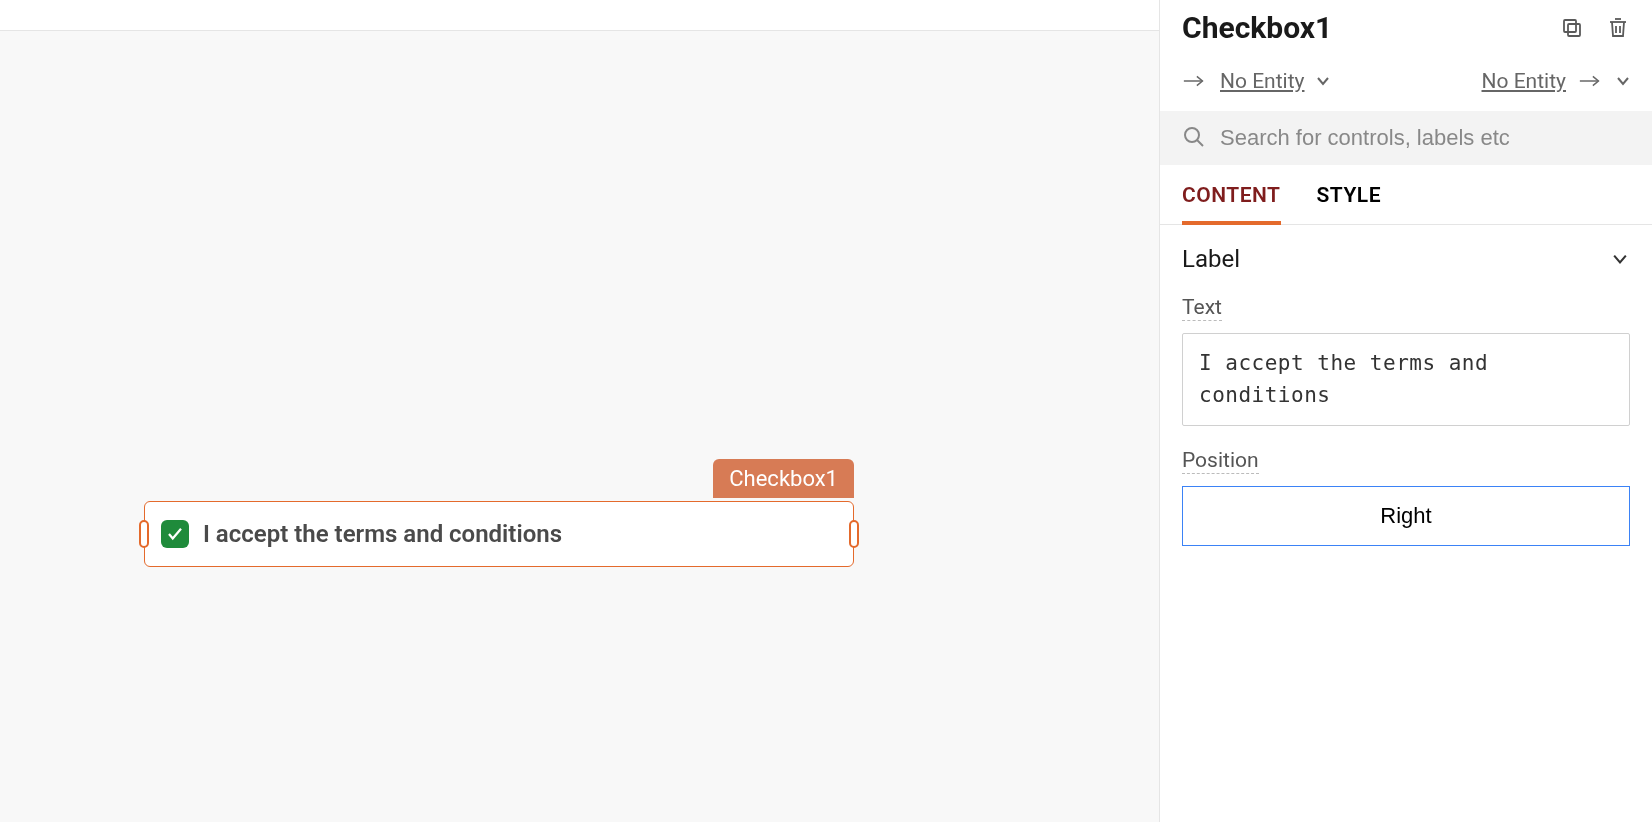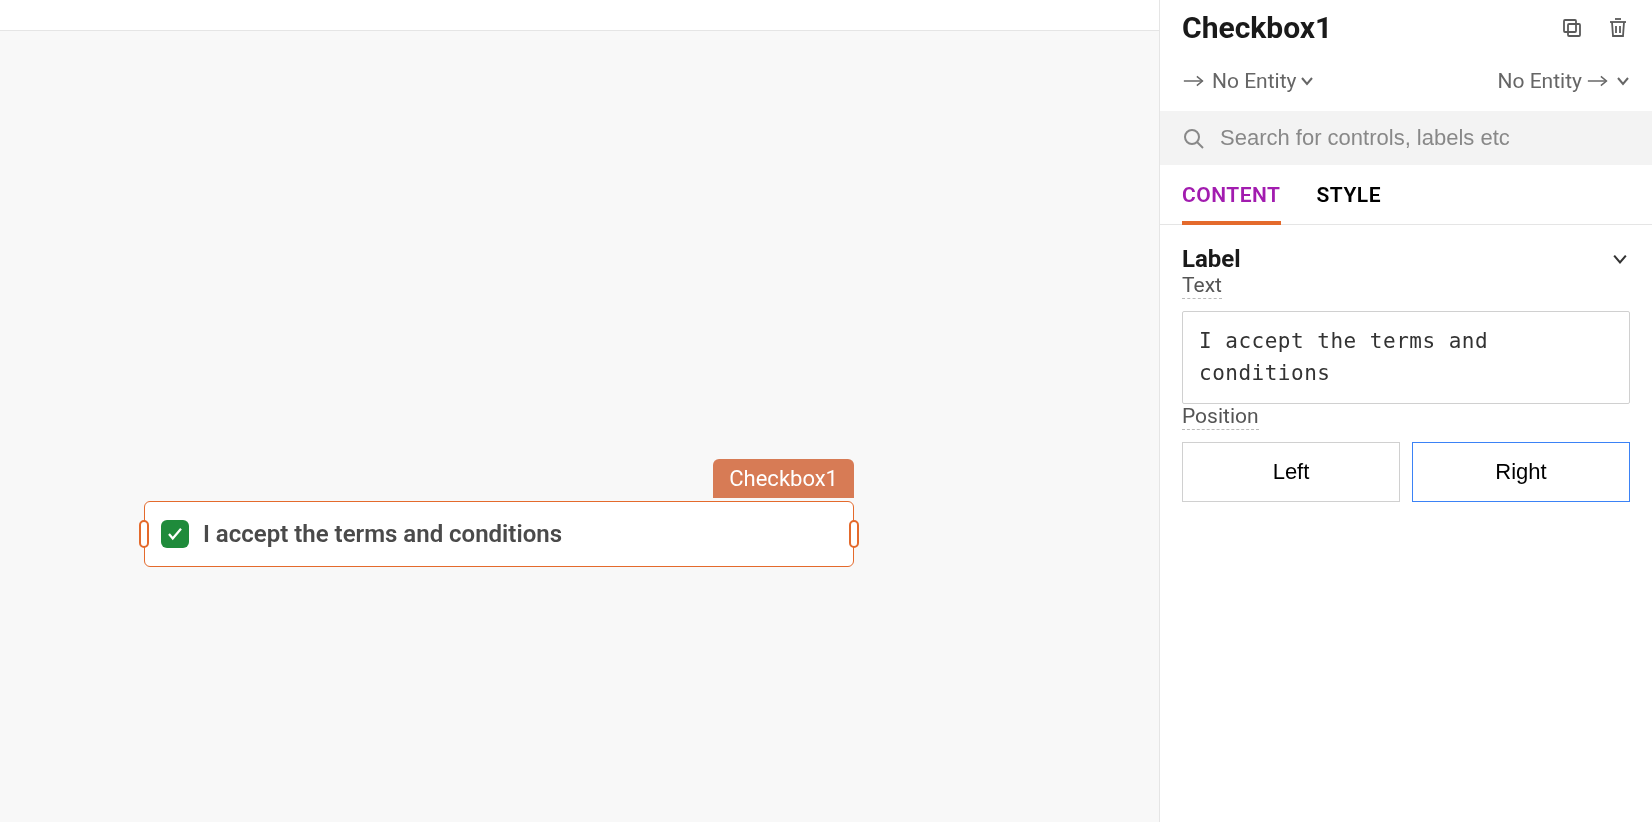--- a/index.html
+++ b/index.html
@@ -81,28 +81,28 @@
   .header-icons svg { width: 24px; height: 24px; stroke: #5a5a5a; fill: none; stroke-width: 1.8; cursor: pointer; }
 
   .entity-row {
     display: flex;
     justify-content: space-between;
     align-items: center;
     padding: 6px 22px 18px 22px;
     font-size: 21px;
     color: #666;
   }
-  .entity-btn { display: flex; align-items: center; gap: 4px; cursor: pointer; }
+  .entity-btn { display: flex; align-items: center; gap: 12px; cursor: pointer; text-decoration: underline; }
   .entity-btn svg.arrow { width: 26px; height: 14px; stroke: #666; fill: none; stroke-width: 1.6; }
   .entity-btn svg.chev { width: 14px; height: 14px; stroke: #666; fill: none; stroke-width: 2; }
 
   .search-row {
     background: #f3f3f3;
     display: flex;
-    align-items: flex-end;
+    align-items: flex-start;
     padding: 14px 22px;
     gap: 14px;
   }
   .search-row svg { width: 24px; height: 24px; stroke: #888; fill: none; stroke-width: 2; }
   .search-row input {
     border: none; background: transparent; outline: none;
     font-size: 22px; color: #333; flex: 1;
   }
   .search-row input::placeholder { color: #888; }
 
@@ -114,38 +114,38 @@
   }
   .tab {
     font-size: 21px;
     font-weight: 600;
     letter-spacing: 0.5px;
     color: #000000;
     padding-bottom: 14px;
     cursor: pointer;
   }
   .tab.active {
-    color: #a21caf;
+    color: #7f1d1d;
     border-bottom: 4px solid #e46a2c;
     margin-bottom: -1px;
   }
 
   .section {
     padding: 20px 22px 0 22px;
   }
   .section-head {
     display: flex;
     justify-content: space-between;
     align-items: center;
     cursor: pointer;
   }
-  .section-head h3 { font-size: 24px; font-weight: 700; }
+  .section-head h3 { font-size: 24px; font-weight: 400; }
   .section-head svg { width: 20px; height: 20px; stroke: #333; fill: none; stroke-width: 2.5; }
 
-  .field { }
+  .field { margin-top: 22px; }
   .field-label {
     font-size: 21px;
     color: #555;
     border-bottom: 1px dashed #bbb;
     display: inline-block;
     padding-bottom: 1px;
   }
   .text-input {
     margin-top: 12px;
     border: 1px solid #d0d0d0;
@@ -262,19 +262,18 @@
     </div>
 
     <div class="field">
       <span class="field-label">Text</span>
       <div class="text-input" contenteditable="true" style="">I accept the terms and conditions</div>
     </div>
 
     <div class="field">
       <span class="field-label">Position</span>
       <div class="btn-group">
-        <button>Left</button>
         <button class="selected">Right</button>
       </div>
     </div>
 
   </div>
 </div>
 
 </body></html>

